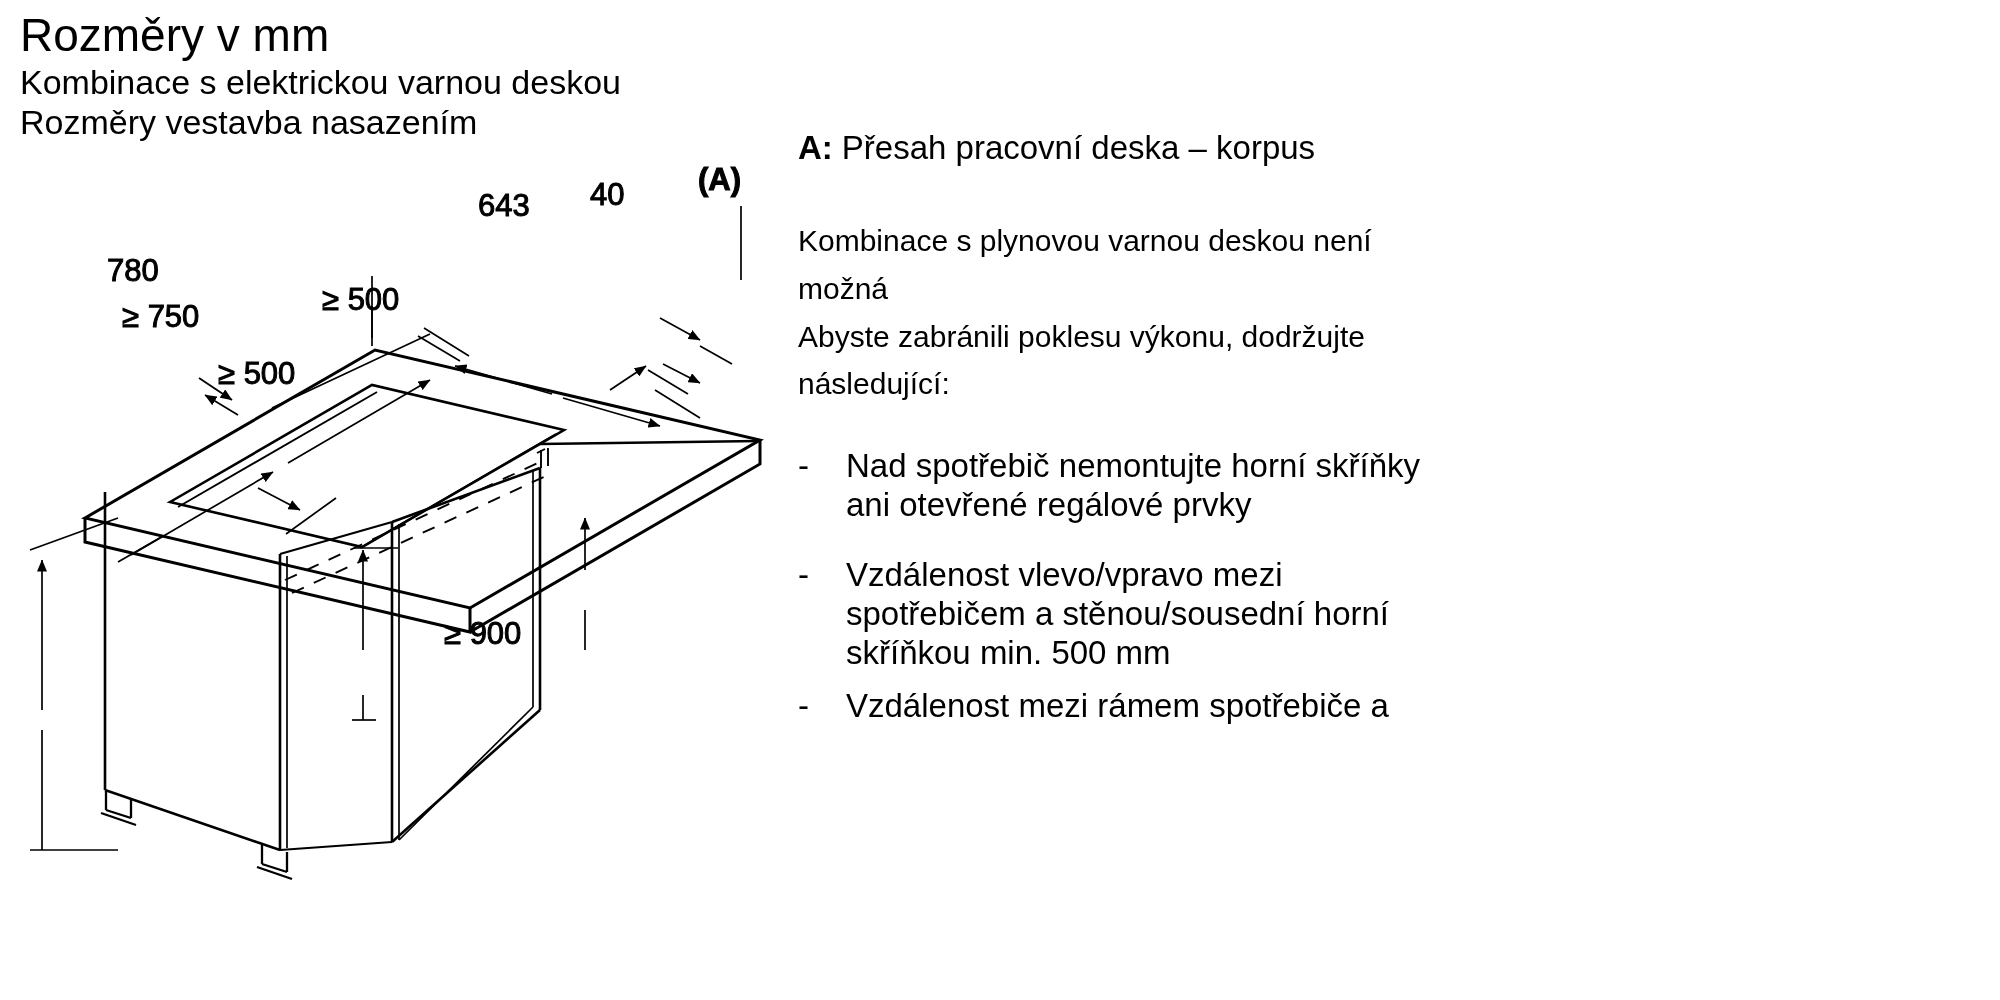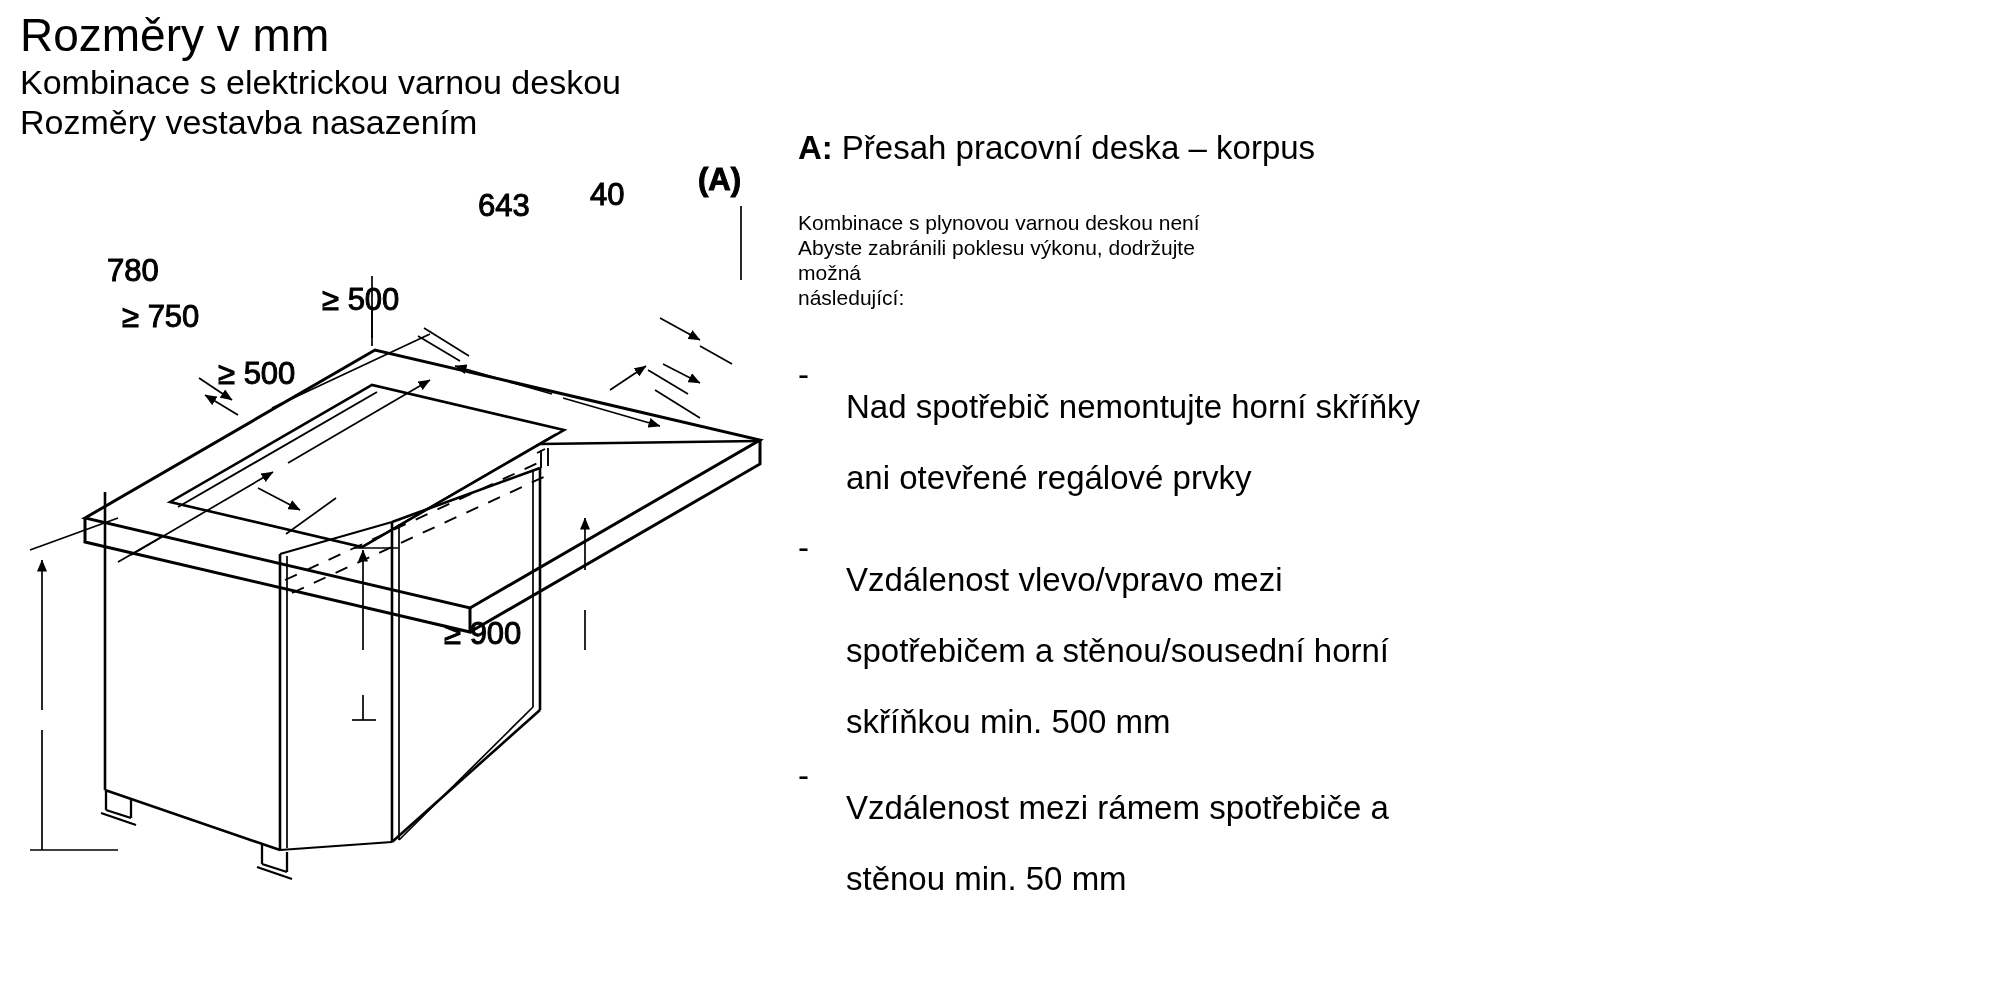--- a/index.html
+++ b/index.html
@@ -60,23 +60,23 @@
   }
 
   
   #text-column {
     position: absolute;
     left: 798px;
     top: 128px;
     width: 1180px;
   }
   #text-column .para {
-    font-size: 21px;
+    font-size: 30px;
     line-height: 1.19;
-    margin: 0 0 0 0;
+    margin: 12px 0 0 0;
   }
   #text-column .legend-row {
     display: flex;
     align-items: flex-start;
     font-size: 33px;
     line-height: 1.19;
   }
   #text-column .legend-key {
     font-weight: bold;
     margin-right: 9px;
@@ -96,21 +96,20 @@
     width: 48px;
     flex: 0 0 48px;
     text-align: left;
   }
   #text-column .bullet-body {
     flex: 1 1 auto;
   }
   #text-column .bullet-body .bline {
     display: block;
     white-space: nowrap;
-    margin-top: 32px;
   }
 </style>
 </head>
 <body>
 
 <div id="header-block">
   <div class="line-regular">Rozměry v mm</div>
   <div class="line-bold">Kombinace s elektrickou varnou deskou</div>
   <div class="line-bold">Rozměry vestavba nasazením</div>
 </div>
@@ -270,23 +269,23 @@
 <div id="text-column">
 
   <div class="legend-row">
     <span class="legend-key">A:</span>
     <span class="legend-value">Přesah pracovní deska – korpus</span>
   </div>
 
   <div class="gap-lg"></div>
 
   <div class="para">Kombinace s plynovou varnou deskou není</div>
+  <div class="para">možná</div>
+
   <div class="para">Abyste zabránili poklesu výkonu, dodržujte</div>
-
-  <div class="para">možná</div>
   <div class="para">následující:</div>
 
   <div class="gap-lg"></div>
 
   <div class="bullet-row">
     <span class="bullet-mark">-</span>
     <span class="bullet-body">
       <span class="bline">Nad spotřebič nemontujte horní skříňky</span>
       <span class="bline">ani otevřené regálové prvky</span>
     </span>
@@ -302,17 +301,16 @@
       <span class="bline">skříňkou min. 500 mm</span>
     </span>
   </div>
 
   <div class="gap-sm"></div>
 
   <div class="bullet-row">
     <span class="bullet-mark">-</span>
     <span class="bullet-body">
       <span class="bline">Vzdálenost mezi rámem spotřebiče a</span>
-      <span class="bline">stěnou min. 50 mm</span>
     </span>
   </div>
 
 </div>
 
 </body></html>

